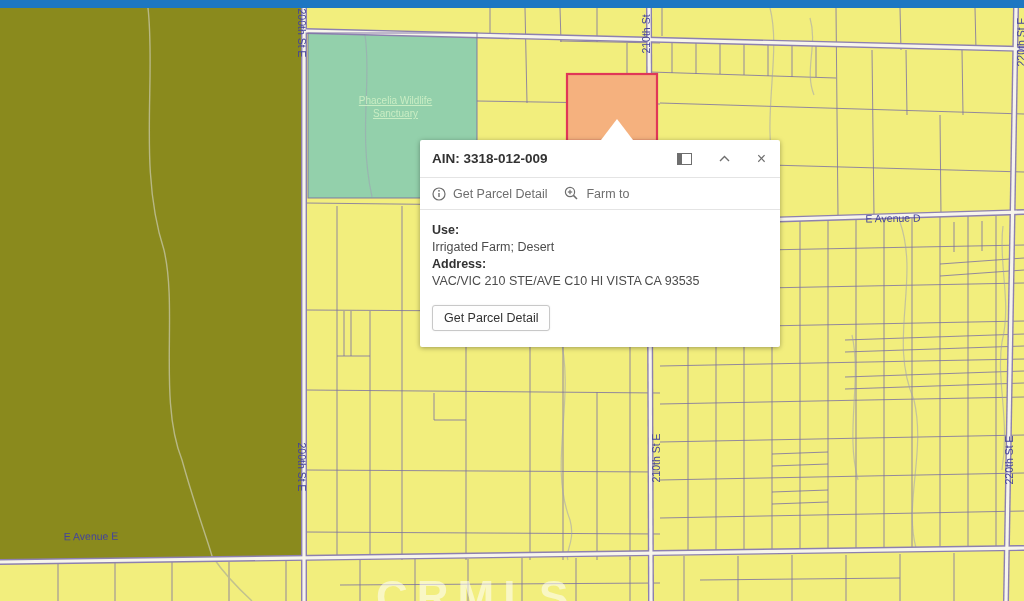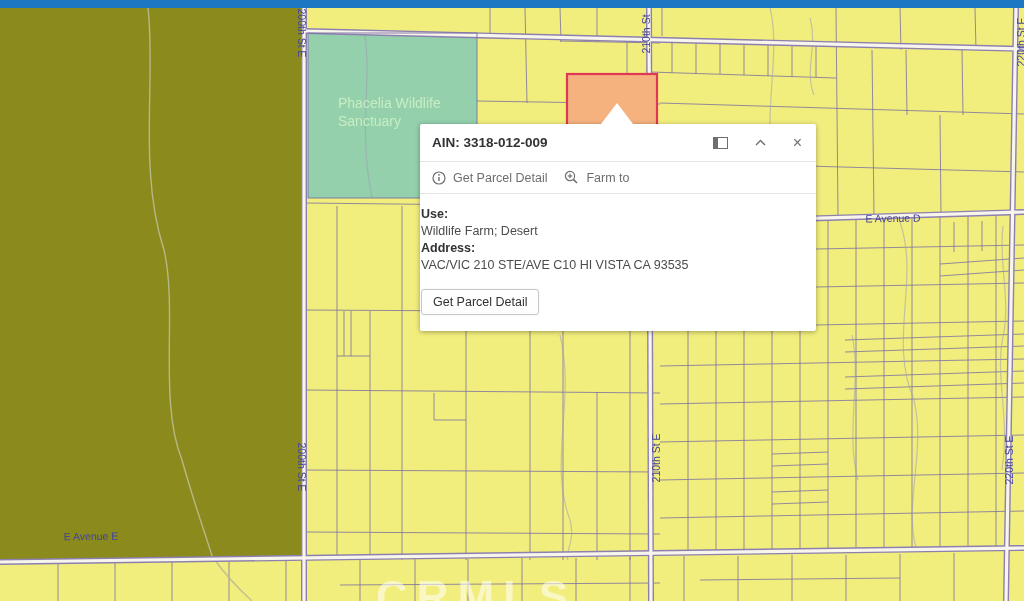--- a/index.html
+++ b/index.html
@@ -9,43 +9,43 @@
   .topbar{position:absolute;top:0;left:0;width:1024px;height:8px;background:#1d77c2;z-index:4;}
   svg.map{position:absolute;left:0;top:0;z-index:1;}
   .pl line{stroke:#7b6fa3;stroke-opacity:.8;stroke-width:1;}
   .contour{fill:none;stroke:#9e9eb4;stroke-opacity:.55;stroke-width:1.2;}
   .olive-stream{fill:none;stroke:#bdbd90;stroke-opacity:.9;stroke-width:1.4;}
   .road-casing{stroke:#8d80b0;stroke-width:6;fill:none;}
   .road-fill{stroke:#f7f5ec;stroke-width:3.2;fill:none;}
 
   .lbl{position:absolute;z-index:2;color:#44449b;font-size:10.5px;white-space:nowrap;
        transform:translate(-50%,-50%) rotate(var(--r,0deg));}
-  .lbl-sanctuary{position:absolute;z-index:2;left:338px;top:94px;width:115px;text-align:left;
-       color:#c9edc3;font-size:14px;line-height:1.3;}
+  .lbl-sanctuary{position:absolute;z-index:2;left:338px;top:94px;width:115px;text-align:center;
+       color:#c9edc3;font-size:10px;line-height:1.3;text-decoration:underline;}
   .watermark{position:absolute;z-index:3;left:376px;top:572px;font-size:44px;font-weight:bold;
        letter-spacing:9px;color:rgba(255,255,255,.55);}
 
-  .popup{position:absolute;left:420px;top:124px;width:396px;z-index:10;background:#fff;
+  .popup{position:absolute;left:420px;top:140px;width:360px;z-index:10;background:#fff;
        border-radius:2px;box-shadow:0 1px 5px rgba(0,0,0,.35);color:#323232;}
   .popup-arrow{position:absolute;top:-21px;left:181px;width:0;height:0;
        border-left:16px solid transparent;border-right:16px solid transparent;
        border-bottom:21px solid #fff;}
   .popup-header{display:flex;align-items:center;height:37px;padding:0 14px 0 12px;}
   .popup-title{flex:1;font-size:13.5px;font-weight:bold;}
   .hdr-btn{margin-left:27px;color:#6e6e6e;cursor:pointer;display:flex;align-items:center;
        background:none;border:none;padding:0;font-family:inherit;}
   .dock-shape{width:15px;height:12px;border:1.4px solid #6e6e6e;position:relative;box-sizing:border-box;}
   .dock-shape::before{content:"";position:absolute;left:0;top:0;bottom:0;width:4px;background:#6e6e6e;}
   .close-glyph{font-size:16px;line-height:1;}
   .popup-actions{display:flex;align-items:center;gap:17px;padding:8px 12px;
        border-top:1px solid #e4e4e4;border-bottom:1px solid #e4e4e4;
        color:#6e6e6e;font-size:12.5px;}
   .action{display:flex;align-items:center;gap:7px;cursor:pointer;background:none;border:none;
        color:#6e6e6e;font-family:inherit;font-size:12.5px;padding:0;}
-  .popup-body{padding:12px 1px 16px;font-size:12.5px;color:#4c4c4c;line-height:1.35;}
+  .popup-body{padding:12px 12px 16px;font-size:12.5px;color:#4c4c4c;line-height:1.35;}
   .field-label{font-weight:bold;color:#323232;}
   .field + .field{margin-top:0;}
   .detail-btn{margin-top:15px;font-size:12.5px;color:#323232;background:#fefefe;
        border:1px solid #c8c8c8;border-radius:3px;padding:5px 11px;cursor:pointer;
        font-family:inherit;box-shadow:0 0 2px rgba(0,0,0,.08);}
 </style>
 </head>
 <body>
 
 <div class="stage">
@@ -241,21 +241,21 @@
           <line x1="6" y1="3.8" x2="6" y2="8.2" stroke="#6e6e6e" stroke-width="1.2"></line>
           <line x1="9.4" y1="9.4" x2="13" y2="13" stroke="#6e6e6e" stroke-width="1.5"></line>
         </svg>
         <span>Farm to</span>
       </button>
     </div>
 
     <div class="popup-body">
       <div class="field">
         <div class="field-label">Use:</div>
-        <div class="field-value">Wildlife Farm; Desert</div>
+        <div class="field-value">Irrigated Farm; Desert</div>
       </div>
       <div class="field">
         <div class="field-label">Address:</div>
         <div class="field-value">VAC/VIC 210 STE/AVE C10 HI VISTA CA 93535</div>
       </div>
       <button class="detail-btn">Get Parcel Detail</button>
     </div>
   </div>
 
 </div>

